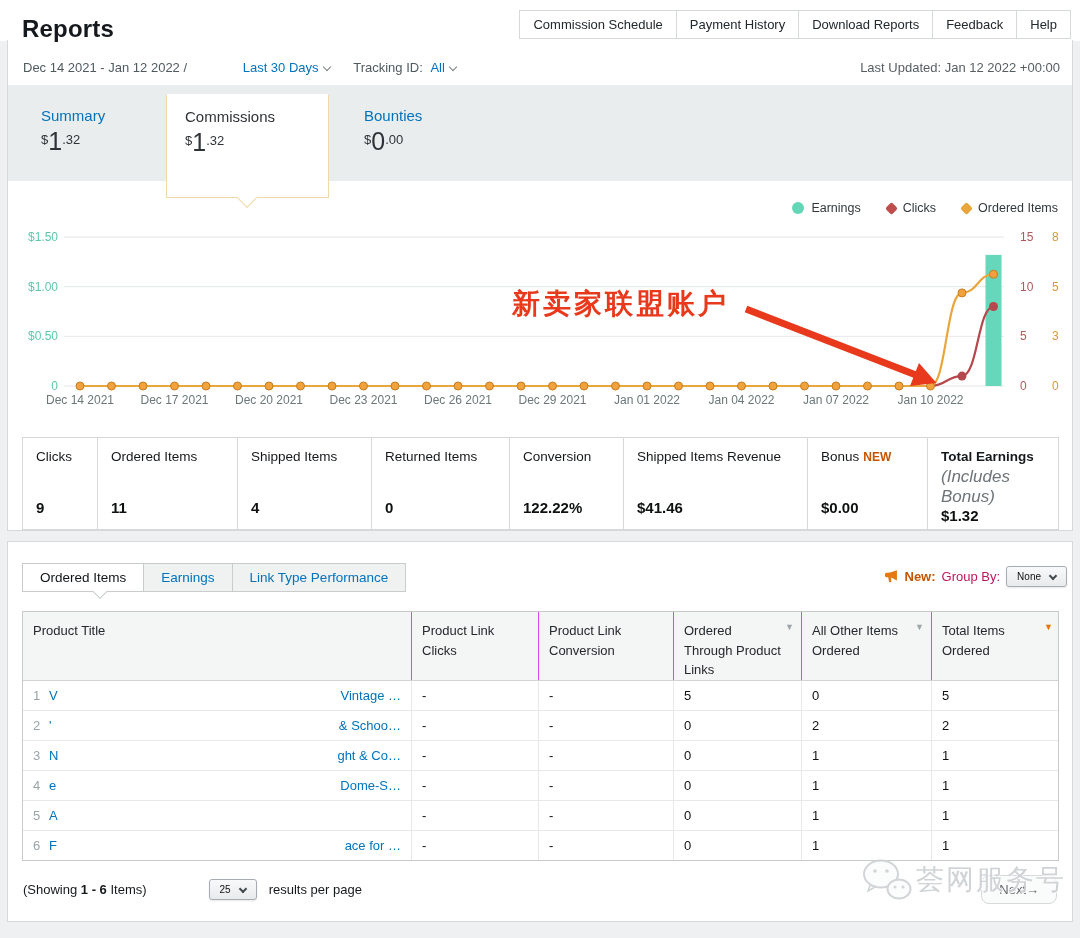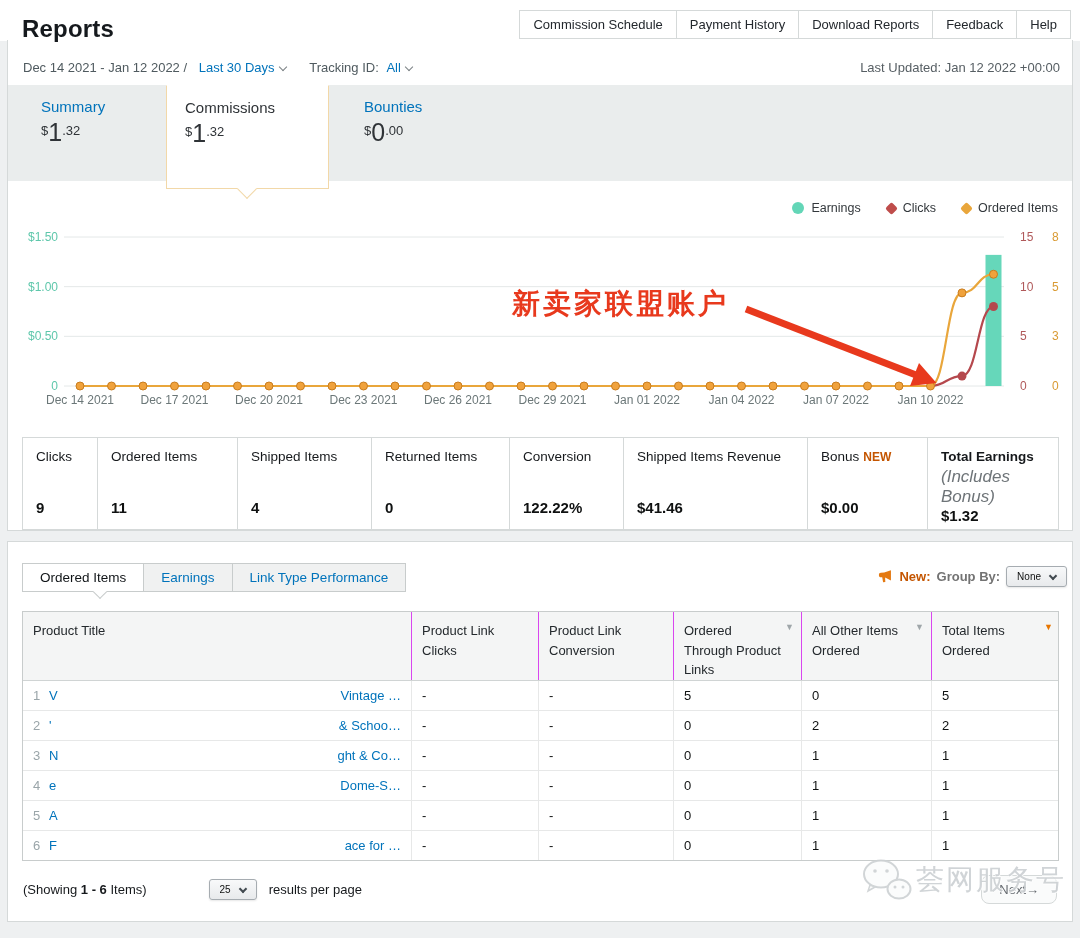--- a/index.html
+++ b/index.html
@@ -19,30 +19,30 @@
 
   .page-title { position:absolute; top:15px; left:22px; font-size:24px; font-weight:600;
     color:#15191d; z-index:3; letter-spacing:.2px; }
 
   .card { position:absolute; left:7px; width:1066px; background:#fff; border:1px solid #d5d9d9; }
   .card1 { top:40px; height:491px; border-top:none; }
   .card2 { top:541px; height:381px; }
 
   
   .date-row { position:absolute; top:20px; left:15px; font-size:13px; color:#4f5a5f; }
-  .date-row .link { color:#0073bb; cursor:pointer; }
+  .date-row .link { color:#0073bb; cursor:pointer;margin-left:44px; }
   .chev { display:inline-block; width:6px; height:6px; border-right:1.5px solid #7a8084;
     border-bottom:1.5px solid #7a8084; transform:rotate(45deg); margin:0 2px 2px 5px; }
   .sep { margin:0 4px; }
   .tracking { margin-left:18px; }
   .last-updated { position:absolute; top:20px; right:12px; font-size:13px; color:#565e63; }
 
   
   .summary-strip { position:absolute; top:45px; left:0; right:0; height:96px; background:#eaeded; }
-  .summary-tab { position:absolute; top:0; height:104px; padding:13px 0 8px 18px; cursor:pointer; }
+  .summary-tab { position:absolute; top:9px; height:104px; padding:13px 0 8px 18px; cursor:pointer; }
   .summary-tab .label { font-size:15px; color:#0073bb; }
   .summary-tab.active { background:#fff; border:1px solid #f2d8a8; border-top-color:#fff; z-index:2; }
   .summary-tab.active .label { color:#2f3337; }
   .money { margin-top:5px; color:#2f3337; }
   .money .cur,.money .dec { font-size:13px; vertical-align:top; position:relative; top:3px; }
   .money .int { font-size:25px; line-height:1; }
   .tab-pointer { position:absolute; bottom:-8px; left:50%; margin-left:-8px; width:14px; height:14px;
     background:#fff; border-right:1px solid #f2d8a8; border-bottom:1px solid #f2d8a8;
     transform:rotate(45deg); }
 
@@ -73,21 +73,21 @@
   .table-tabs { position:absolute; top:21px; left:15px; display:flex; z-index:2; }
   .t-tab { border:1px solid #c8cccc; margin-left:-1px; background:#f0f1f1; color:#0073bb;
     font-size:13.5px; padding:6px 17px; cursor:pointer; position:relative; white-space:nowrap; }
   .t-tab.active { background:#fff; color:#101417; z-index:2; }
   .t-tab-pointer { position:absolute; bottom:-6px; left:72px; width:10px; height:10px; background:#fff;
     border-right:1px solid #c8cccc; border-bottom:1px solid #c8cccc; transform:rotate(45deg); }
 
   .groupby { position:absolute; top:24px; right:5px; display:flex; align-items:center; gap:6px;
     font-size:13px; }
   .gb-new { color:#c45500; font-weight:bold; }
-  .gb-label { font-weight:bold; color:#737373; }
+  .gb-label { font-weight:normal; color:#be185d; }
   .select { border:1px solid #a6acb1; border-radius:3px; background:linear-gradient(#f8f9fa,#e8eaec);
     padding:4px 10px; font-size:10px; color:#0f1111; display:inline-flex; align-items:center;
     cursor:pointer; box-shadow:0 1px 2px rgba(15,17,17,.1); }
   .cw { display:inline-block; width:6px; height:6px; border-right:2px solid #424a50;
     border-bottom:2px solid #424a50; transform:rotate(45deg); margin-left:9px; margin-bottom:2px; }
 
   
   .ptable { position:absolute; top:69px; left:14px; width:1037px; border:1px solid #c8cccc; }
   .trow { display:grid; grid-template-columns:388px 127px 135px 128px 130px 129px; }
   .trow > div { border-left:1px solid #e7e8e8; padding:0 10px; font-size:13px; position:relative; }

